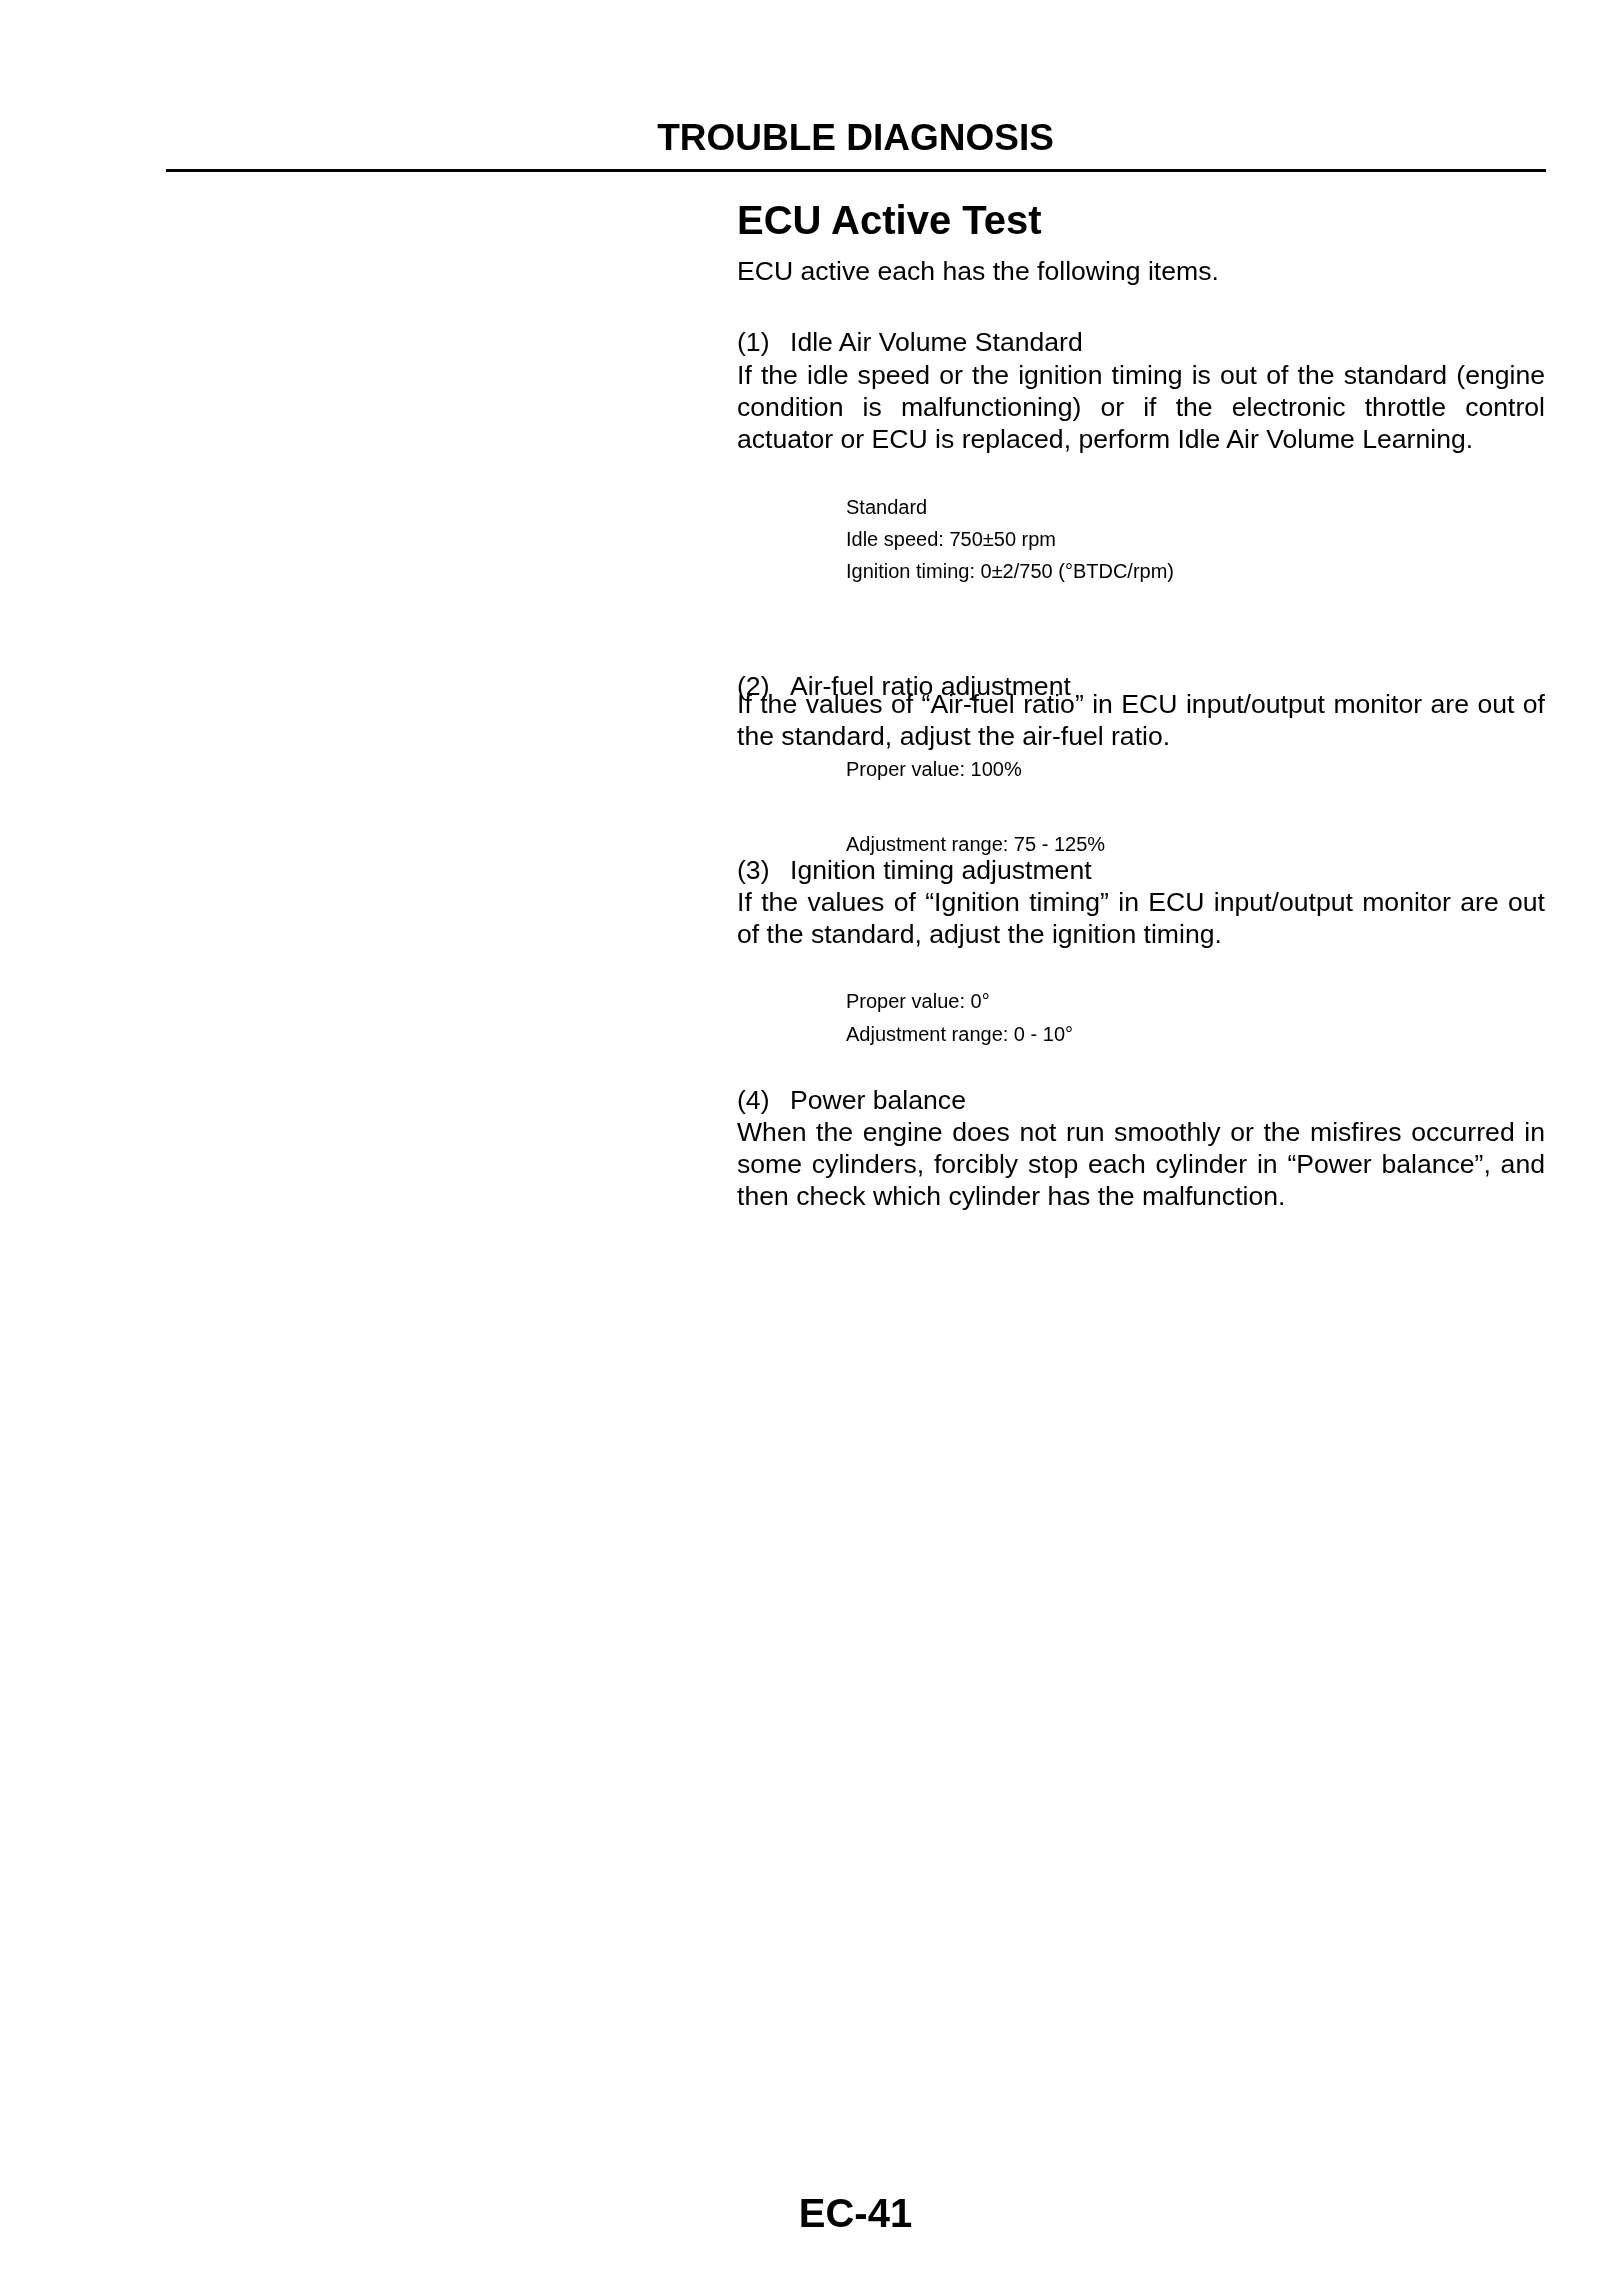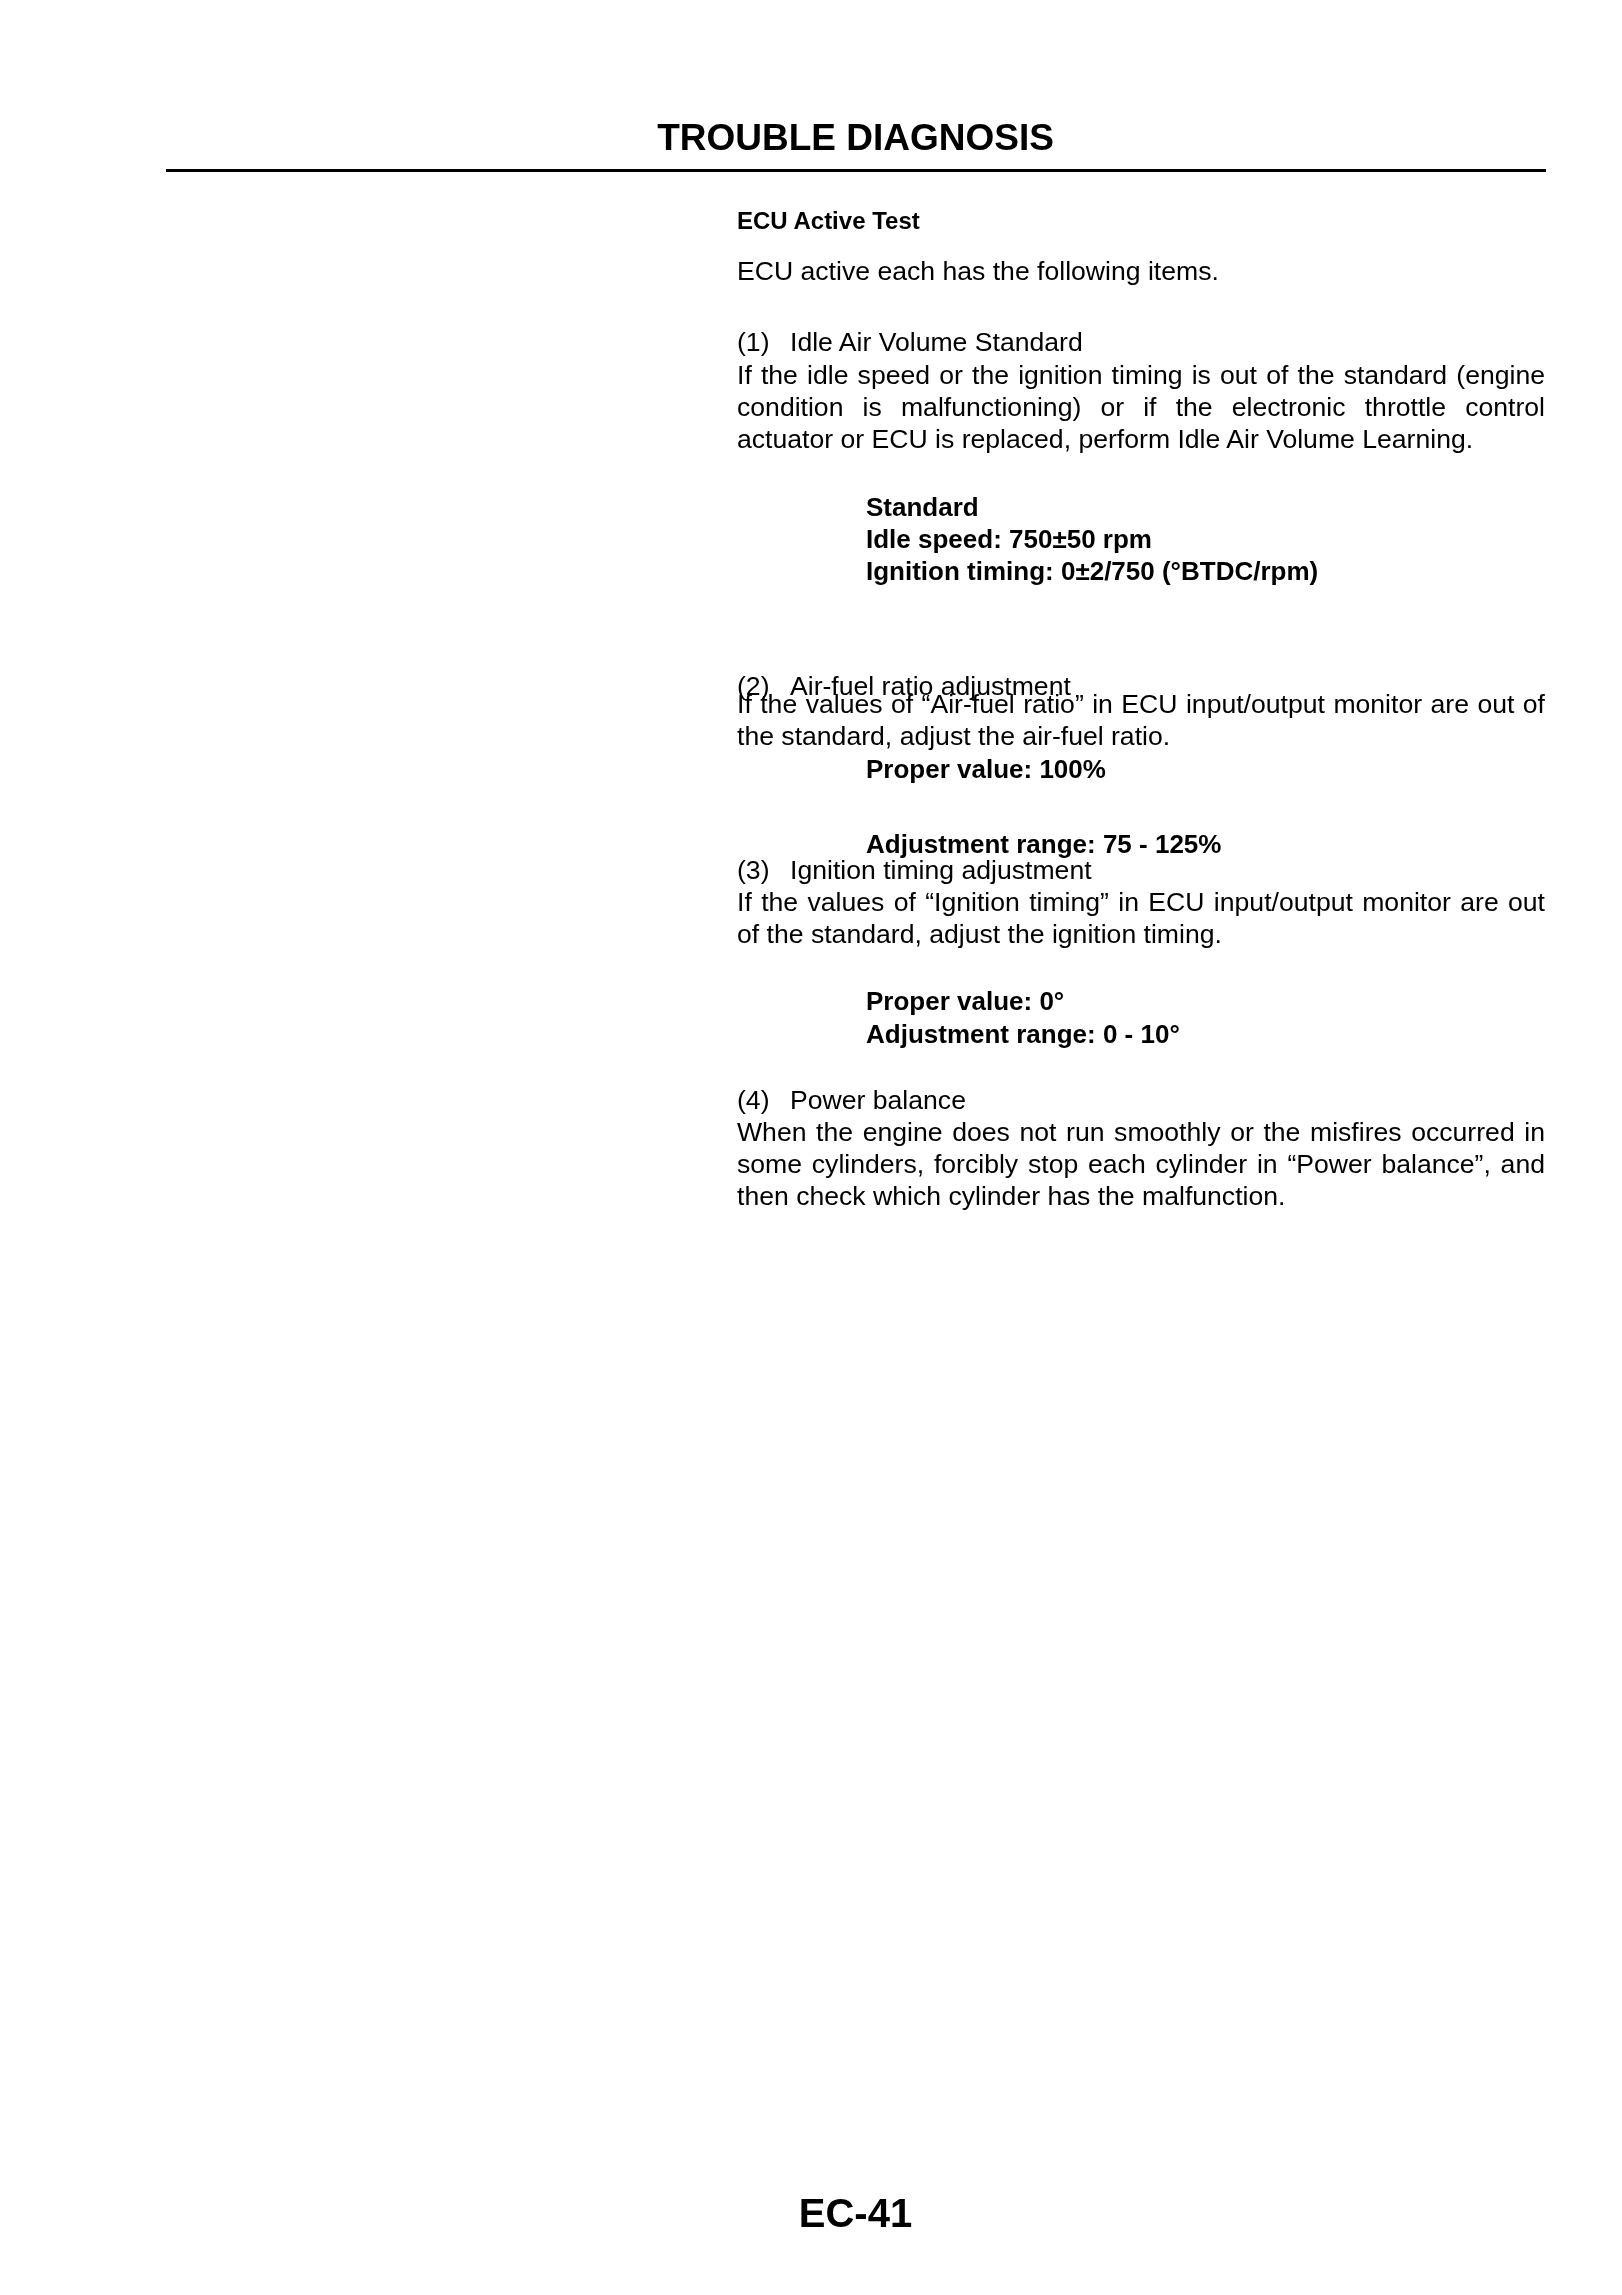--- a/index.html
+++ b/index.html
@@ -37,21 +37,21 @@
     .content {
       position: absolute;
       left: 737px;
       top: 0;
       width: 808px;
     }
     .section-title {
       position: absolute;
       left: 0;
       top: 198px;
-      font-size: 24px;
+      font-size: 40px;
       font-weight: bold;
       line-height: 45px;
       white-space: nowrap;
     }
     .para {
       position: absolute;
       left: 0;
       width: 808px;
       font-size: 26.6px;
       line-height: 32px;
@@ -65,25 +65,24 @@
       line-height: 32px;
       white-space: nowrap;
     }
     .item-heading .num {
       display: inline-block;
       width: 53px;
     }
     .spec {
       position: absolute;
       left: 109px;
-      font-size: 26px;
+      font-size: 20px;
       line-height: 32px;
-      font-weight: bold;
+      font-weight: normal;
       white-space: nowrap;
-      margin-left: 20px;
     }
     .page-number {
       position: absolute;
       left: 0;
       width: 1711px;
       top: 2191px;
       text-align: center;
       font-size: 40px;
       font-weight: bold;
       line-height: 45px;

